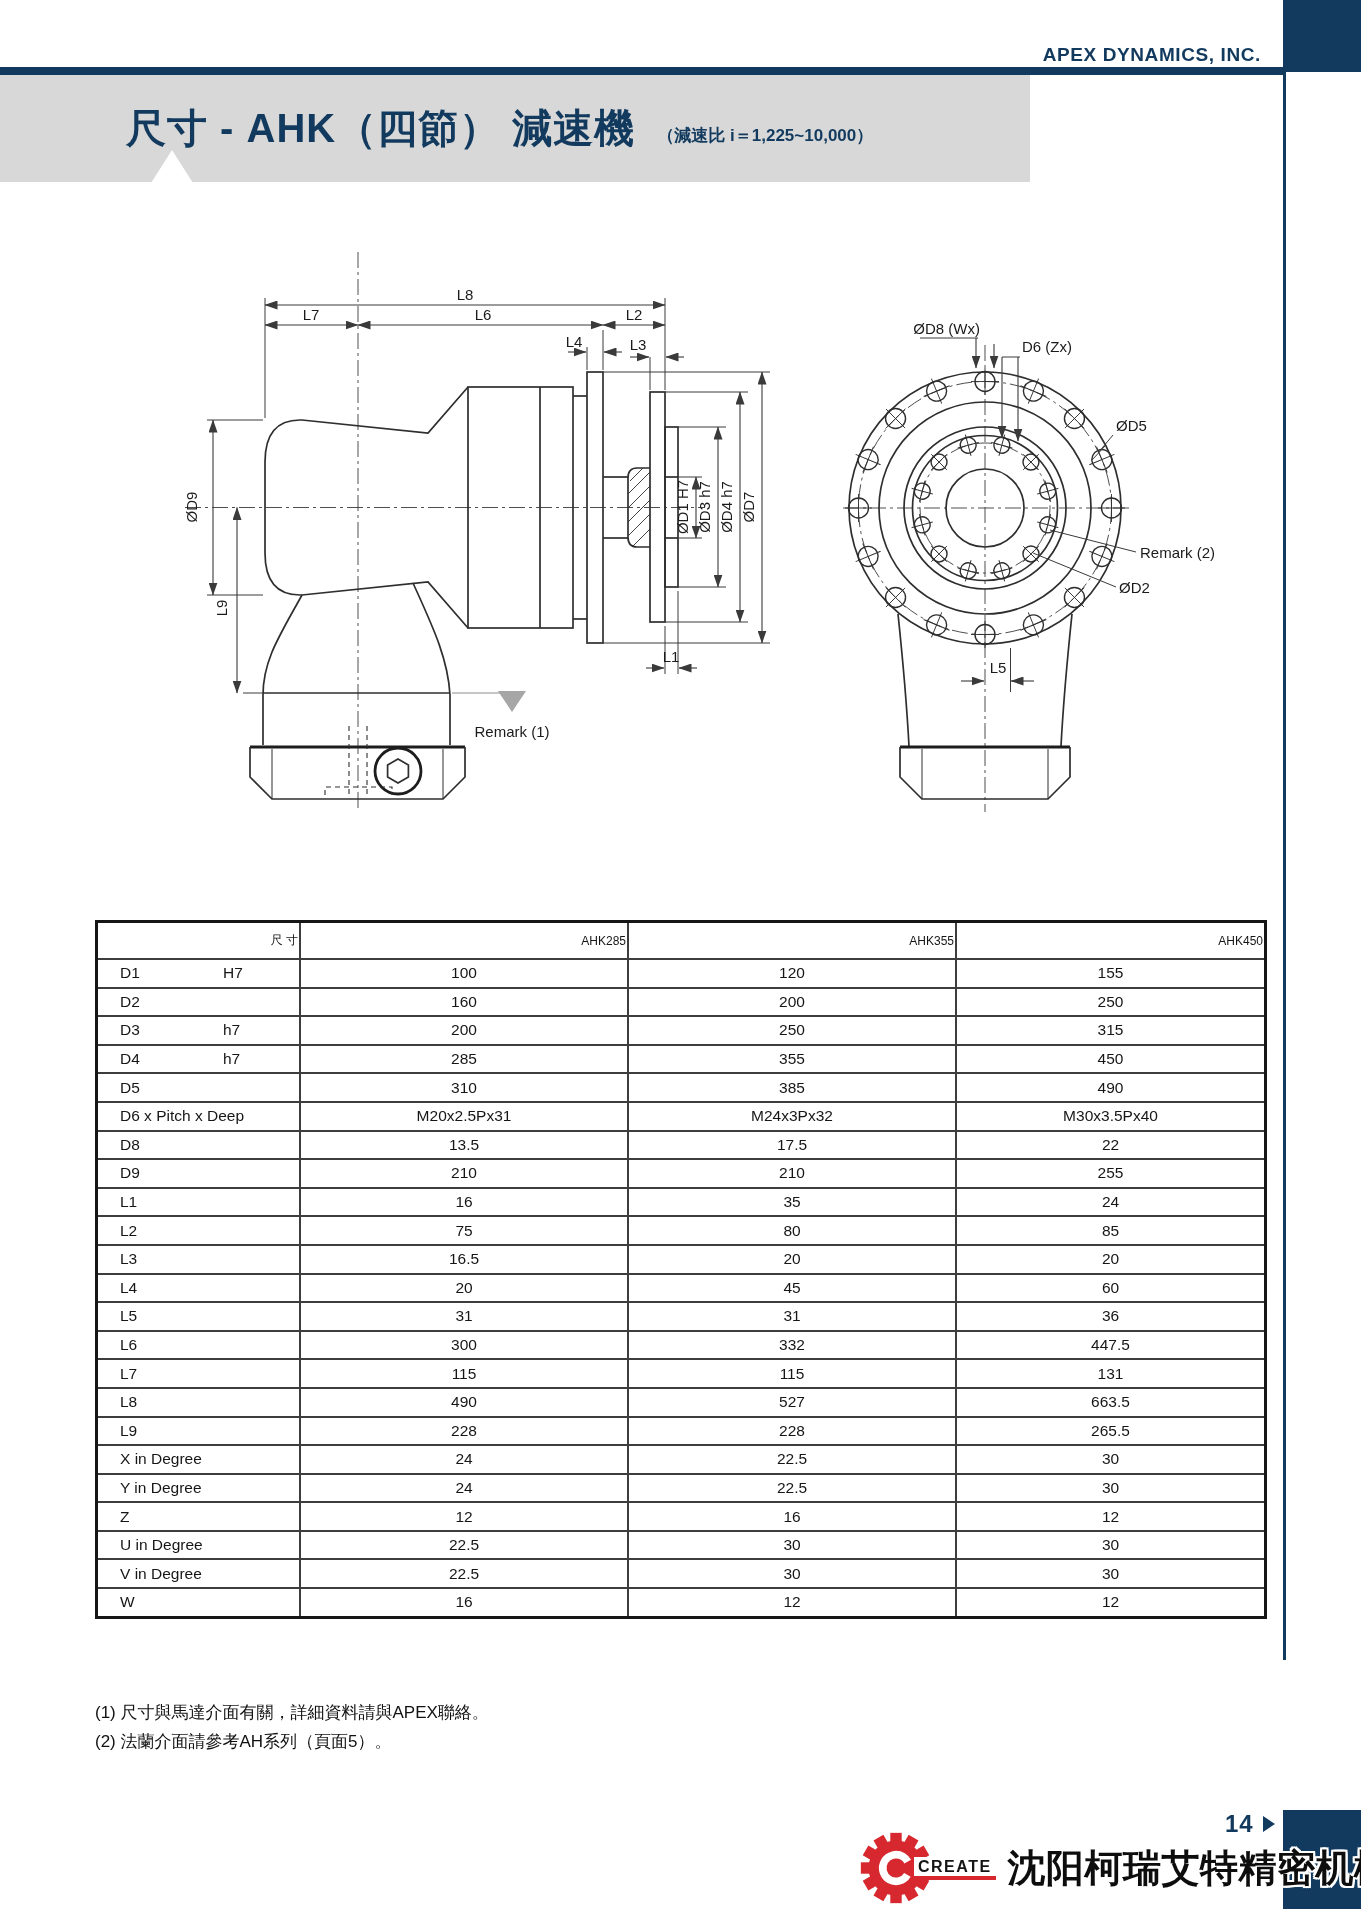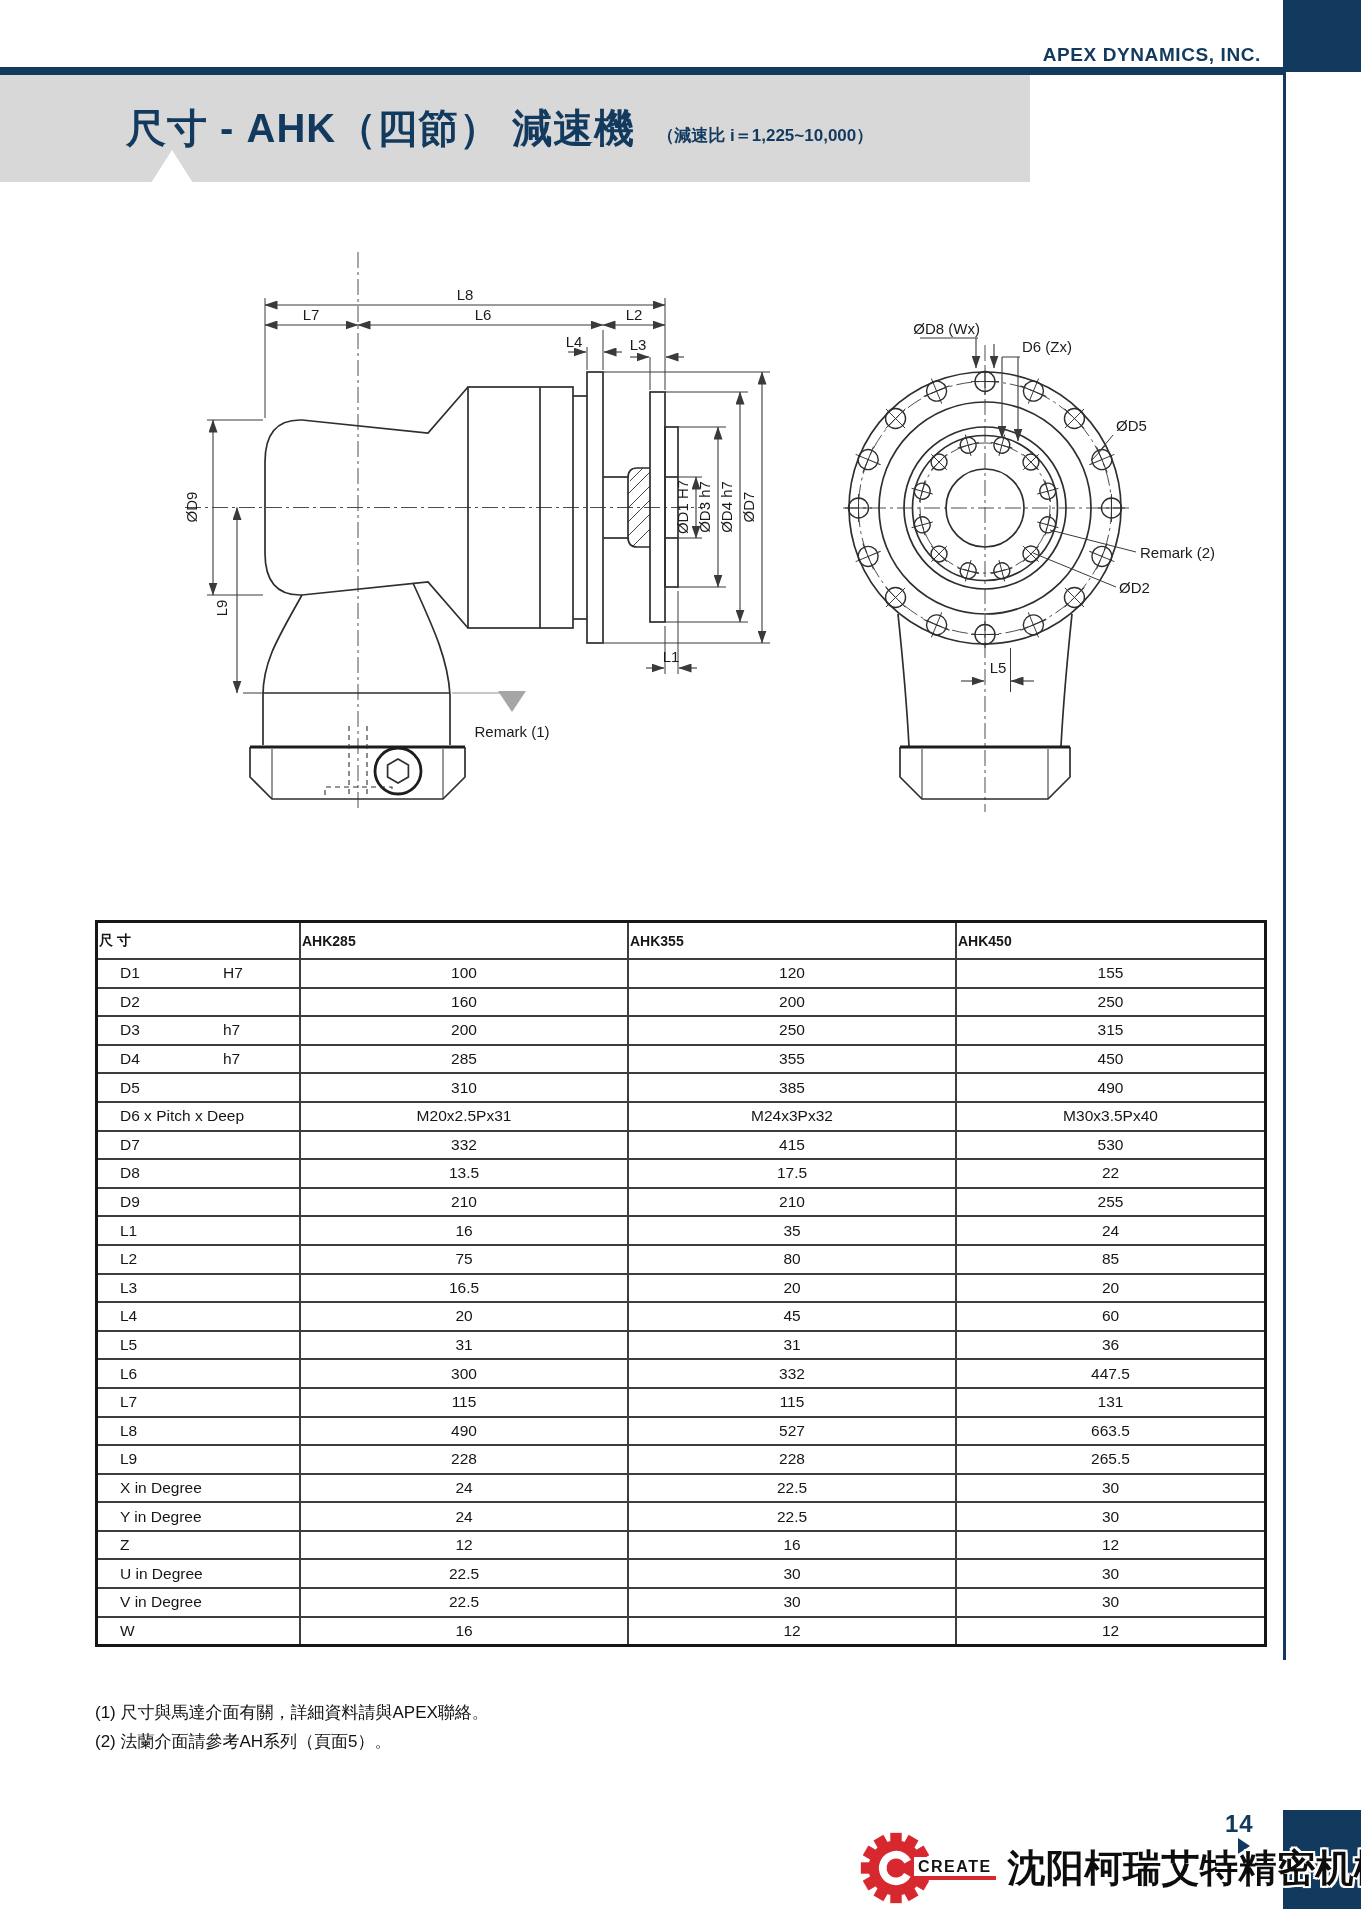--- a/index.html
+++ b/index.html
@@ -27,30 +27,30 @@
   .ext{fill:none;stroke:#3a3a3a;stroke-width:1;}
   .dim{fill:none;stroke:#3a3a3a;stroke-width:1.1;}
   .dash{fill:none;stroke:#2e2e2e;stroke-width:1.1;stroke-dasharray:5 4;}
   .hatch{fill:none;stroke:#2e2e2e;stroke-width:.9;}
   .grayline{fill:none;stroke:#b3b3b3;stroke-width:1.4;}
   .dtxt{font-family:"Liberation Sans",sans-serif;font-size:15px;fill:#1b1b1b;}
   
   .dim-table{position:absolute;left:95px;top:920px;width:1172px;border-collapse:collapse;
              table-layout:fixed;border:3px solid #161616;}
   .dim-table th,.dim-table td{border:2px solid #3d3d3d;color:#161616;}
-  .dim-table th{height:33px;font-size:14px;font-weight:bold;text-align:left;}
+  .dim-table th{height:33px;font-size:12px;font-weight:normal;text-align:right;}
   .dim-table td{height:26.6px;font-size:15.5px;text-align:center;padding:0;}
   .dim-table td.c-label{text-align:left;padding-left:22px;}
   .c-label .rl{display:inline-block;min-width:103px;}
   .c-label .sfx{display:inline-block;}
   
   .notes{position:absolute;left:95px;top:1698px;font-size:17px;color:#111;line-height:29px;}
   
   .page-num{position:absolute;left:1225px;top:1810px;display:flex;align-items:center;
-            color:#123a5e;font-weight:bold;font-size:24px;letter-spacing:1px;flex-direction:column;}
+            color:#123a5e;font-weight:bold;font-size:24px;letter-spacing:1px;}
   .page-num .tri{display:inline-block;width:0;height:0;margin-left:9px;
                  border-top:8px solid transparent;border-bottom:8px solid transparent;
                  border-left:12px solid #123a5e;}
   .bottom-block{position:absolute;left:1283px;top:1810px;width:78px;height:99px;background:#123a5e;}
   .footer-logo{position:absolute;left:858px;top:1830px;display:flex;align-items:center;z-index:6;}
   .logo-gear{width:76px;height:76px;flex:0 0 auto;}
   .logo-create{margin-left:-20px;background:#ffffff;padding:1px 4px 0 4px;
                font-size:16px;font-weight:800;letter-spacing:1.5px;color:#141414;
                border-bottom:4px solid #d7282f;z-index:7;text-align:center;}
   .company-cn{margin-left:12px;font-size:38px;font-weight:800;color:#0d0d0d;white-space:nowrap;
@@ -305,26 +305,20 @@
           <td class="c-label"><span class="rl">D5</span></td>
           <td>310</td>
           <td>385</td>
           <td>490</td>
         </tr>
         <tr>
           <td class="c-label"><span class="rl">D6 x Pitch x Deep</span></td>
           <td>M20x2.5Px31</td>
           <td>M24x3Px32</td>
           <td>M30x3.5Px40</td>
-        </tr>
-        <tr>
-          <td class="c-label"><span class="rl">D7</span></td>
-          <td>332</td>
-          <td>415</td>
-          <td>530</td>
         </tr>
         <tr>
           <td class="c-label"><span class="rl">D8</span></td>
           <td>13.5</td>
           <td>17.5</td>
           <td>22</td>
         </tr>
         <tr>
           <td class="c-label"><span class="rl">D9</span></td>
           <td>210</td>

